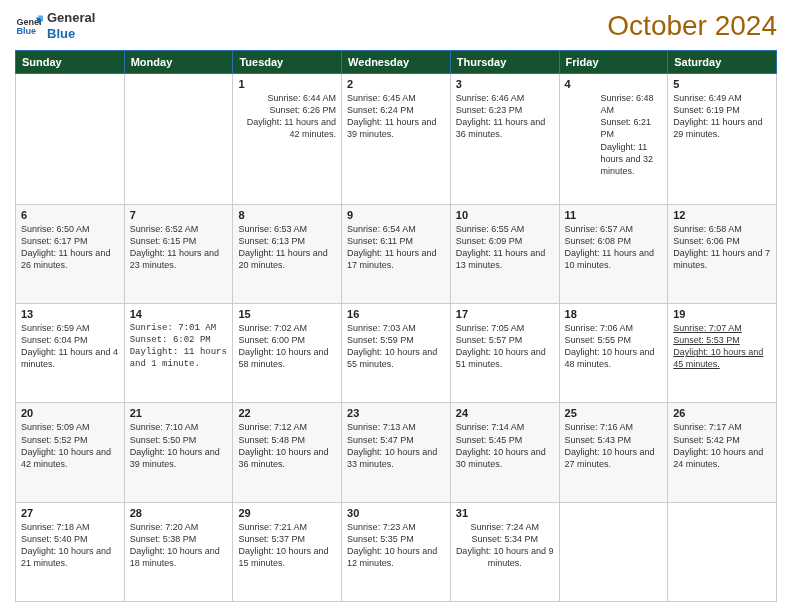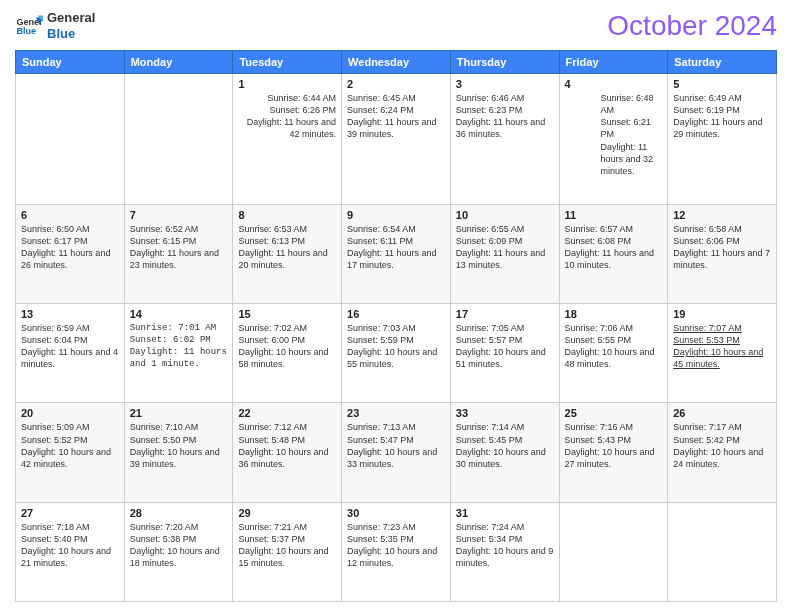--- a/index.html
+++ b/index.html
@@ -40,34 +40,34 @@
     .logo-icon {
       width: 28px;
       height: 28px;
     }
     .title-block {
       text-align: right;
     }
     .month-title {
       font-size: 28px;
       font-weight: normal;
-      color: #8b5cf6;
+      color: #a16207;
     }
     .location-title {
       font-size: 14px;
       color: #444;
     }
     .calendar {
       border-collapse: collapse;
       width: 100%;
       flex: 1;
       font-size: 9.5px;
     }
     .calendar th {
-      background-color: #3b82f6;
+      background-color: #14532d;
       color: #fff;
       text-align: left;
       padding: 5px 6px;
       font-size: 11px;
       font-weight: bold;
       border: 1px solid #2a6db5;
     }
     .calendar td {
       border: 1px solid #ccc;
       vertical-align: top;
@@ -271,21 +271,21 @@
 Sunset: 5:48 PM
 Daylight: 10 hours and 36 minutes.</div>
           </td>
           <td>
             <span class="day-number">23</span>
             <div class="day-info" style="white-space: pre-line;">Sunrise: 7:13 AM
 Sunset: 5:47 PM
 Daylight: 10 hours and 33 minutes.</div>
           </td>
           <td>
-            <span class="day-number">33</span>
+            <span class="day-number">24</span>
             <div class="day-info" style="white-space: pre-line;">Sunrise: 7:14 AM
 Sunset: 5:45 PM
 Daylight: 10 hours and 30 minutes.</div>
           </td>
           <td>
             <span class="day-number">25</span>
             <div class="day-info" style="white-space: pre-line;">Sunrise: 7:16 AM
 Sunset: 5:43 PM
 Daylight: 10 hours and 27 minutes.</div>
           </td>
@@ -316,21 +316,21 @@
 Daylight: 10 hours and 15 minutes.</div>
           </td>
           <td>
             <span class="day-number">30</span>
             <div class="day-info" style="white-space: pre-line;">Sunrise: 7:23 AM
 Sunset: 5:35 PM
 Daylight: 10 hours and 12 minutes.</div>
           </td>
           <td>
             <span class="day-number">31</span>
-            <div class="day-info" style="white-space: pre-line;">Sunrise: 7:24 AM
+            <div class="day-info" style="white-space: pre-line; text-align: center;">Sunrise: 7:24 AM
 Sunset: 5:34 PM
 Daylight: 10 hours and 9 minutes.</div>
           </td>
           <td class="empty-cell"></td>
           <td class="empty-cell"></td>
         </tr>
       </tbody>
   </table>
 </div>
 

